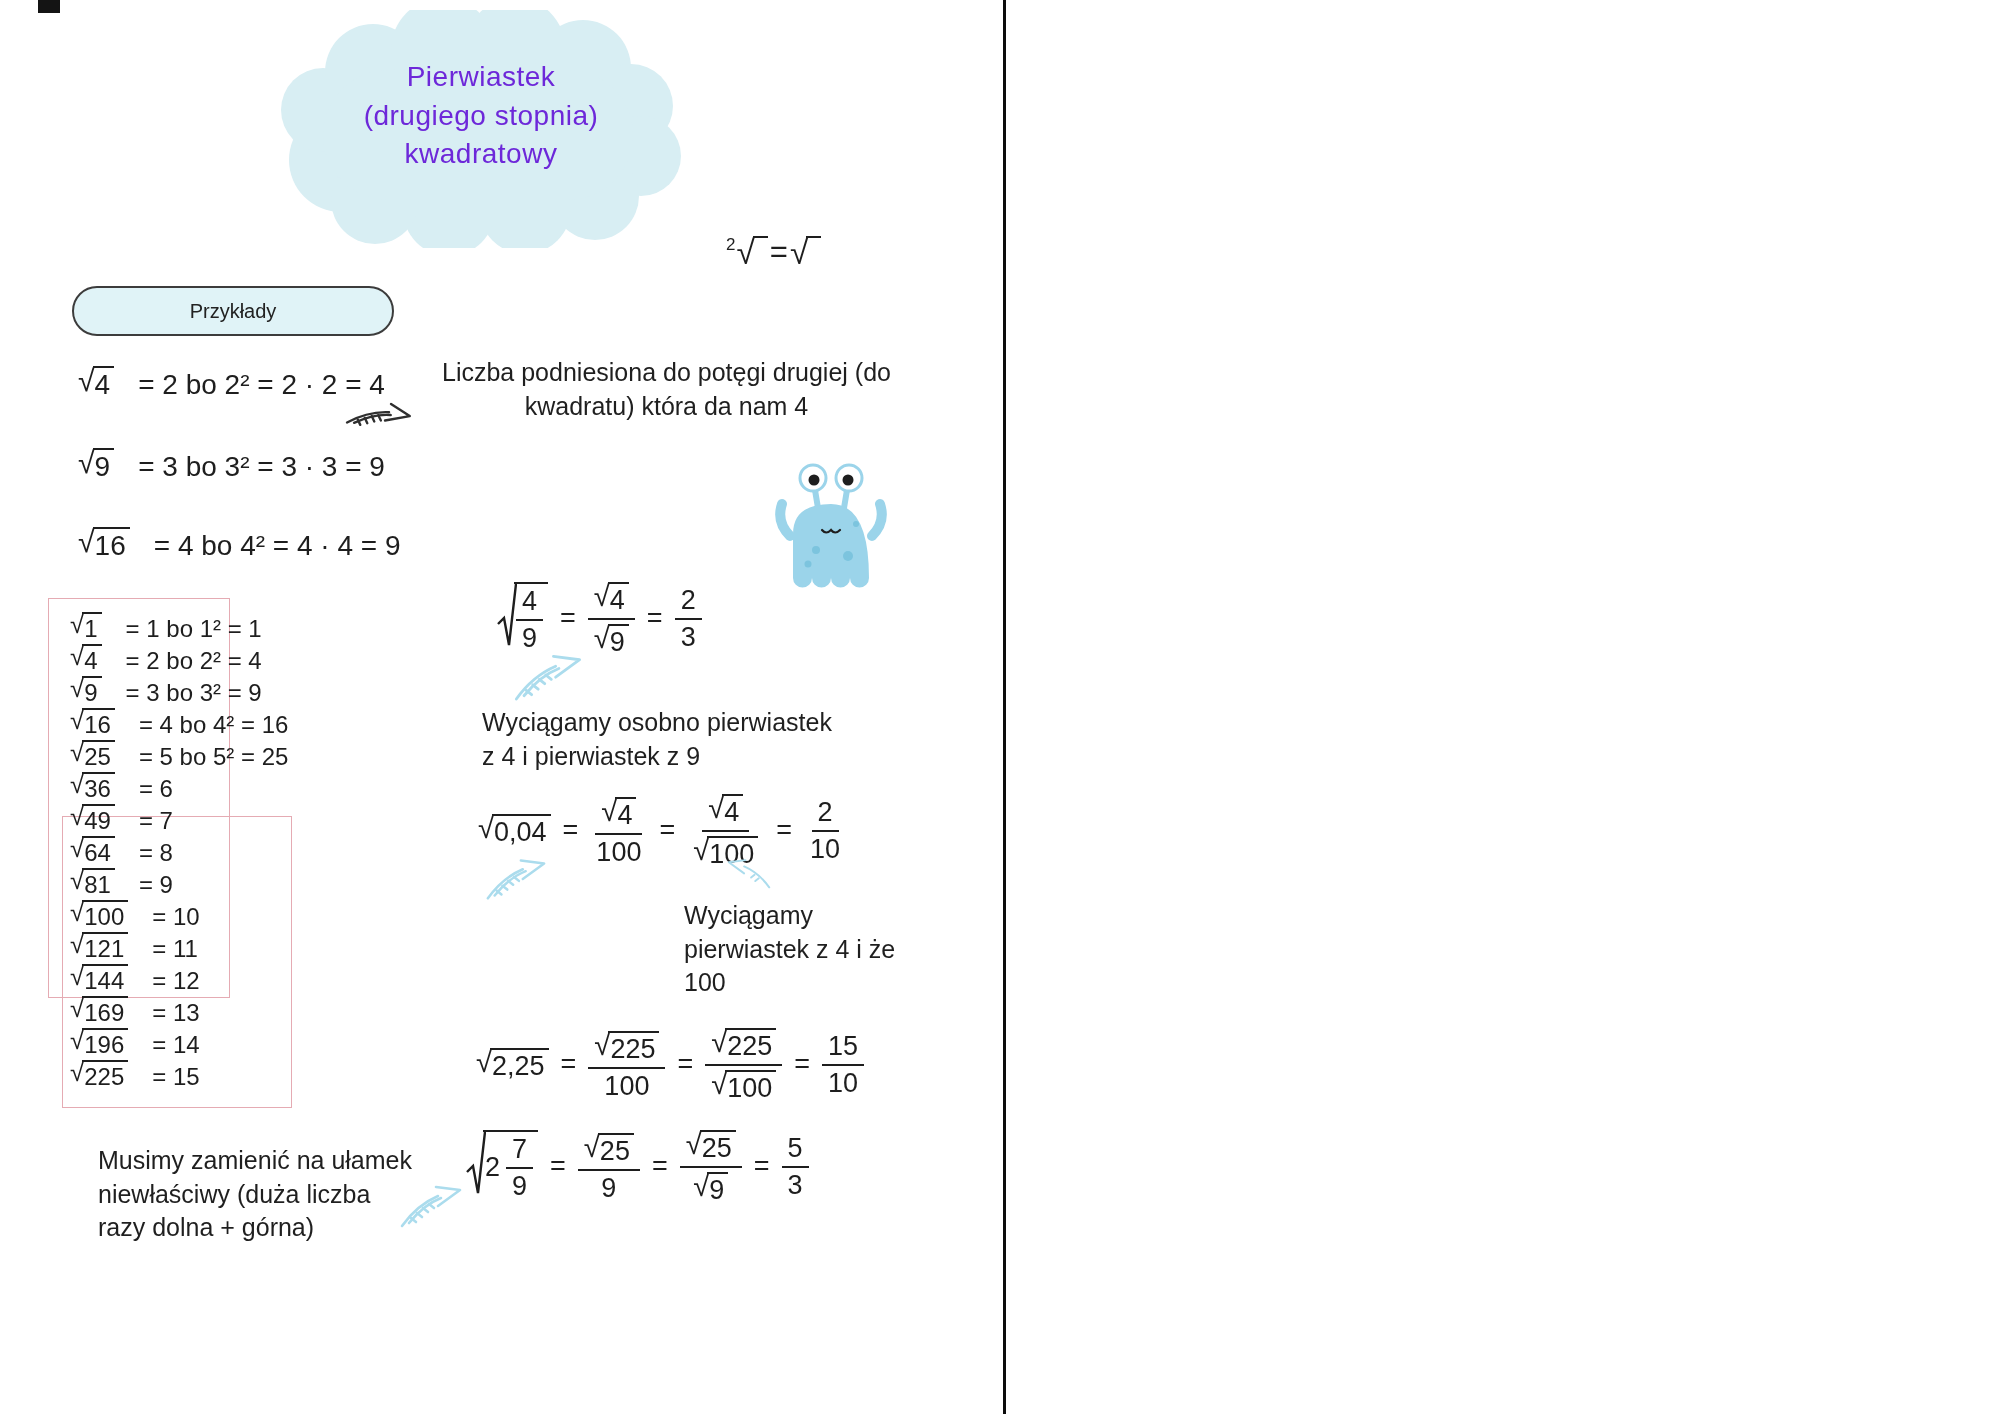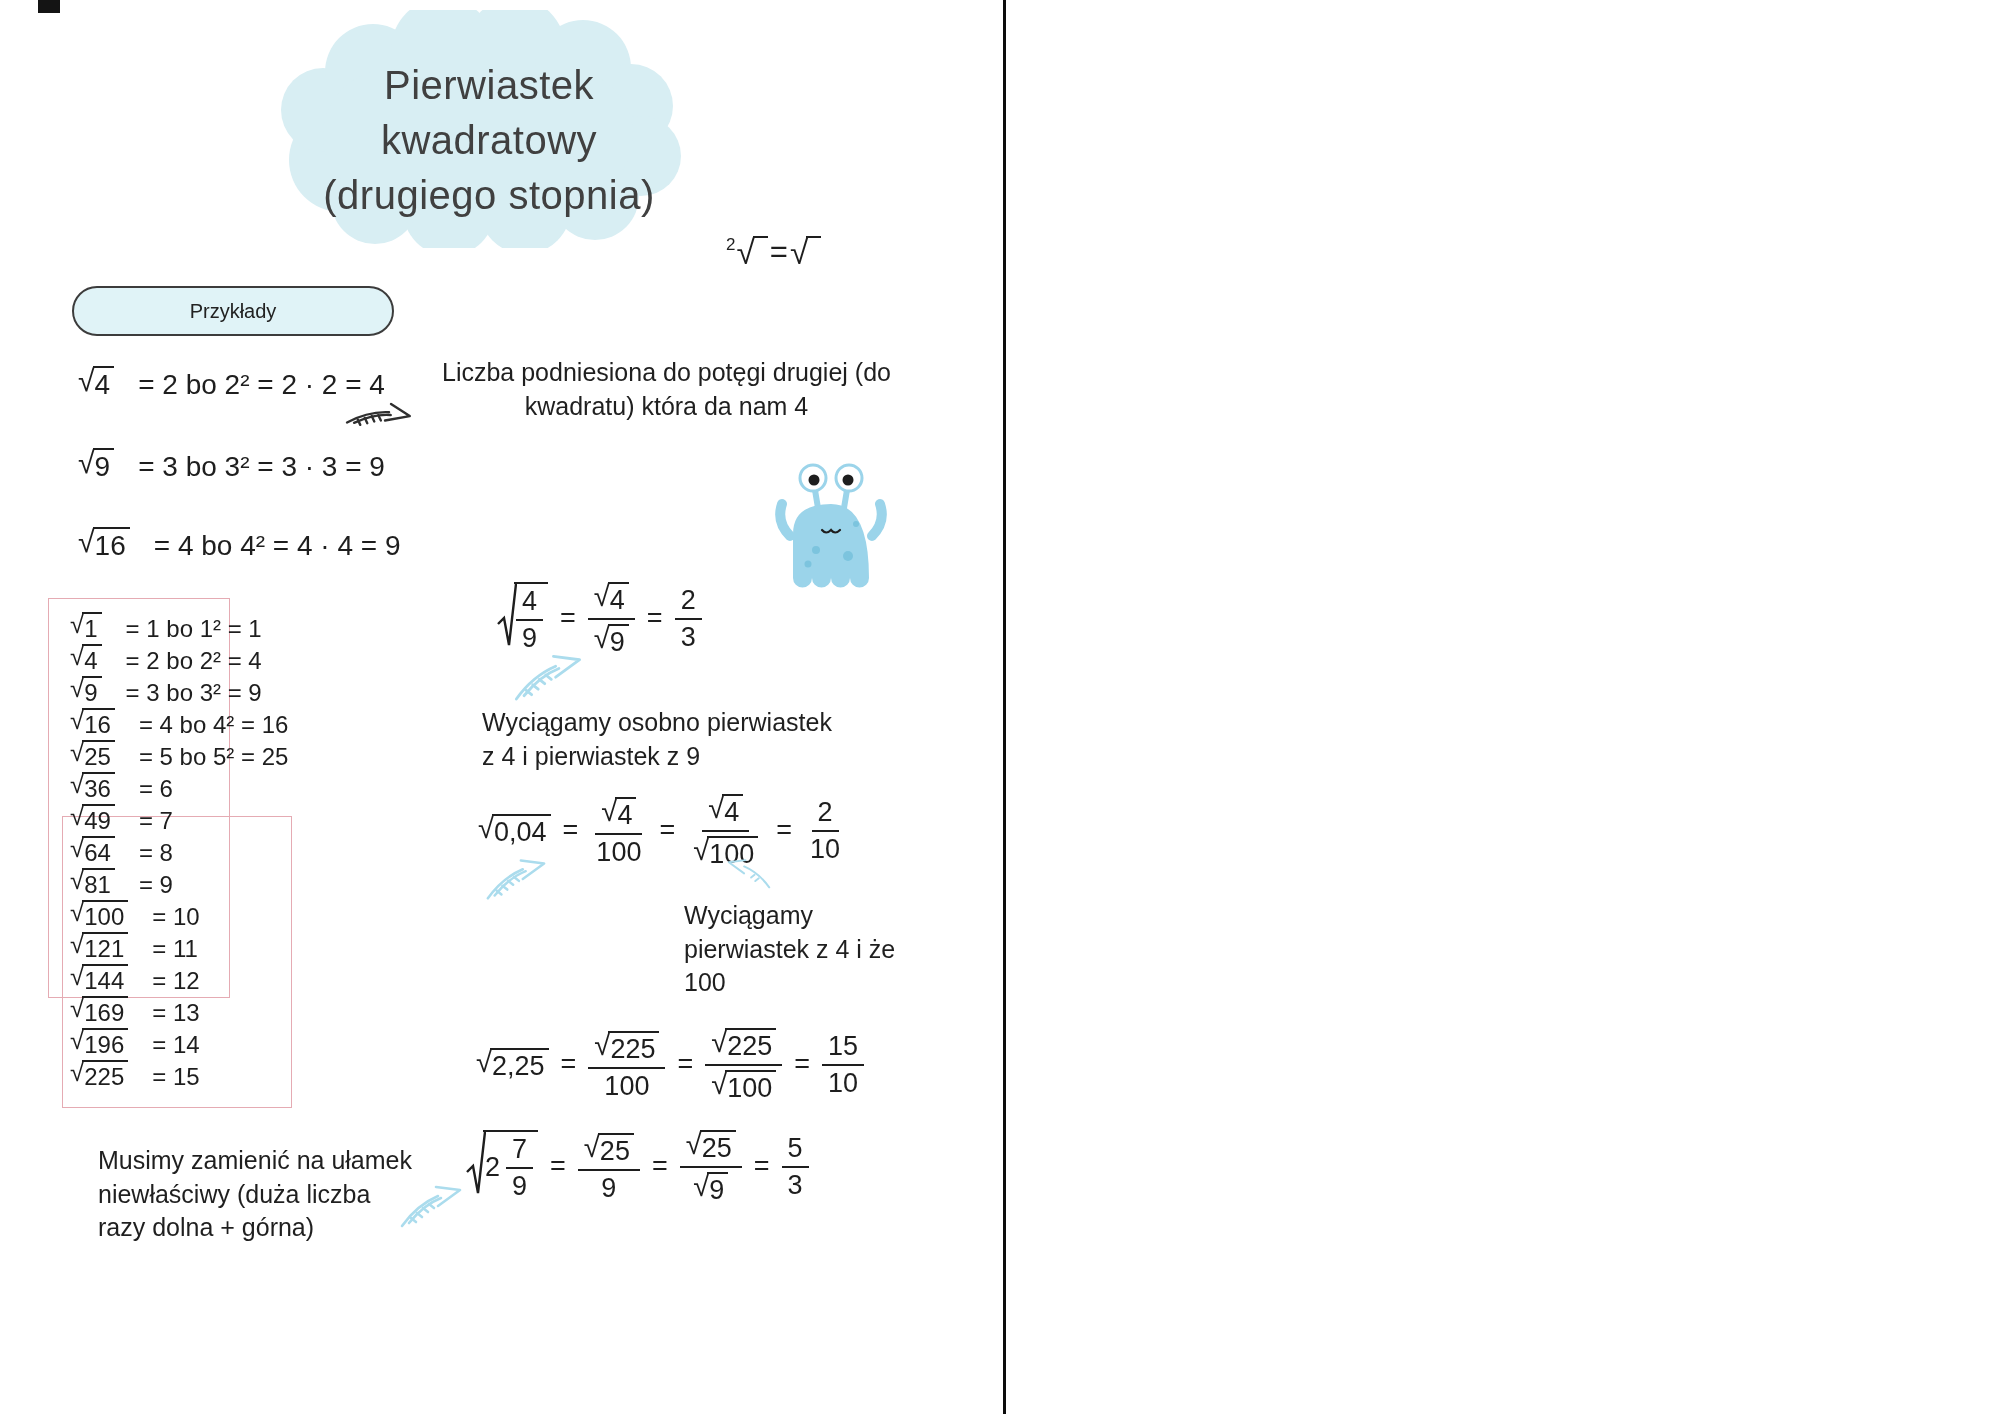--- a/index.html
+++ b/index.html
@@ -1,20 +1,20 @@
 <!DOCTYPE html>
 <html><head>
 <meta charset="utf-8">
 <style>
   body{margin:0;background:#fff;}
   .page{position:relative;width:2000px;height:1414px;background:#fff;font-family:"Liberation Sans",sans-serif;color:#1e1e1e;overflow:hidden;}
   .divider{position:absolute;left:1003px;top:0;width:3px;height:1414px;background:#0c0c0c;}
   .corner-mark{position:absolute;left:38px;top:0;width:22px;height:13px;background:#141414;}
   .cloud-wrap{position:absolute;left:253px;top:10px;width:440px;height:238px;}
-  .cloud-title{position:absolute;left:269px;top:58px;width:440px;text-align:center;font-size:40px;line-height:1.38;color:#404040;letter-spacing:.5px;}
+  .cloud-title{position:absolute;left:261px;top:58px;width:440px;text-align:center;font-size:28px;line-height:1.38;color:#6d28d9;letter-spacing:.5px;}
   .notation{position:absolute;left:726px;top:236px;display:flex;align-items:flex-start;font-size:31px;line-height:1;}
   .notation .idx{font-size:17px;margin:0 1px 0 0;}
   .eqsym{padding:0 2px;}
   .pill{position:absolute;left:72px;top:286px;width:318px;height:46px;border:2px solid #3c3c3c;border-radius:26px;background:#e0f3f7;display:flex;align-items:center;justify-content:center;font-size:20px;color:#222;}
   .rad{display:inline-flex;align-items:flex-start;}
   .rad .rsign{line-height:1;font-size:1.08em;}
   .rad .rbody{border-top:2px solid currentColor;line-height:1;padding:3px 4px 0 2px;margin-left:-2px;}
   .rad .rbody.empty{width:15px;height:12px;padding:0;}
   .exline{position:absolute;display:flex;align-items:flex-start;font-size:28px;line-height:1;}
   .exline .rest{margin-left:24px;padding-top:5px;}
@@ -54,22 +54,22 @@
         <circle cx="342" cy="186" r="44"></circle>
           <circle cx="272" cy="198" r="46"></circle>
         <circle cx="196" cy="200" r="46"></circle>
           <circle cx="122" cy="190" r="44"></circle>
         <rect x="70" y="60" width="310" height="130" rx="65"></rect>
       </g>
     </svg>
   </div>
   <div class="cloud-title">
     <div>Pierwiastek</div>
+    <div>(drugiego stopnia)</div>
     <div>kwadratowy</div>
-    <div>(drugiego stopnia)</div>
   </div>
 
   <div class="notation">
     <span class="idx">2</span>
     <span class="rad">
         <span class="rsign">√</span>
         <span class="rbody empty"></span>
       </span>
     <span class="eqsym">=</span>
     <span class="rad">

